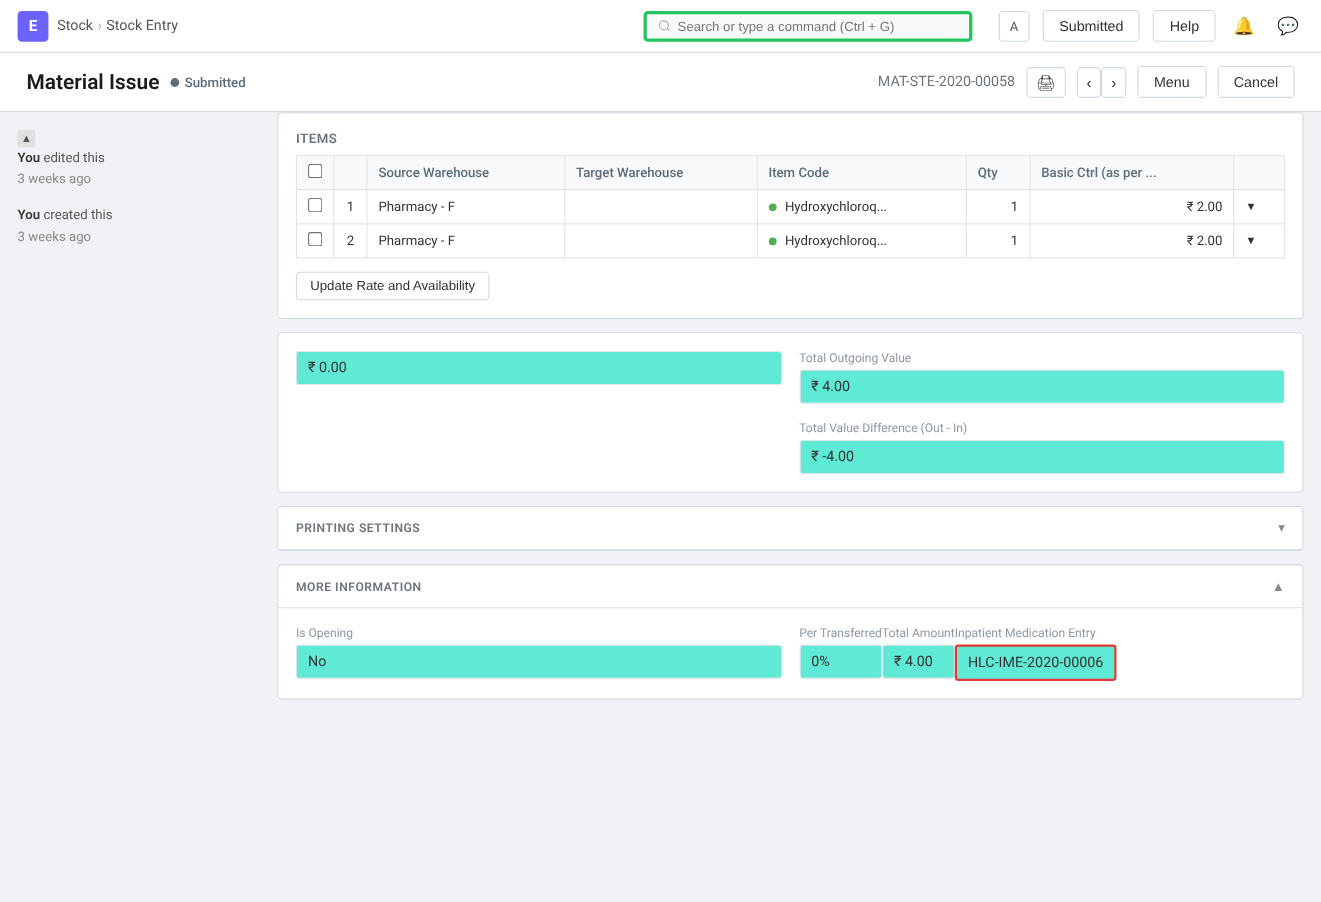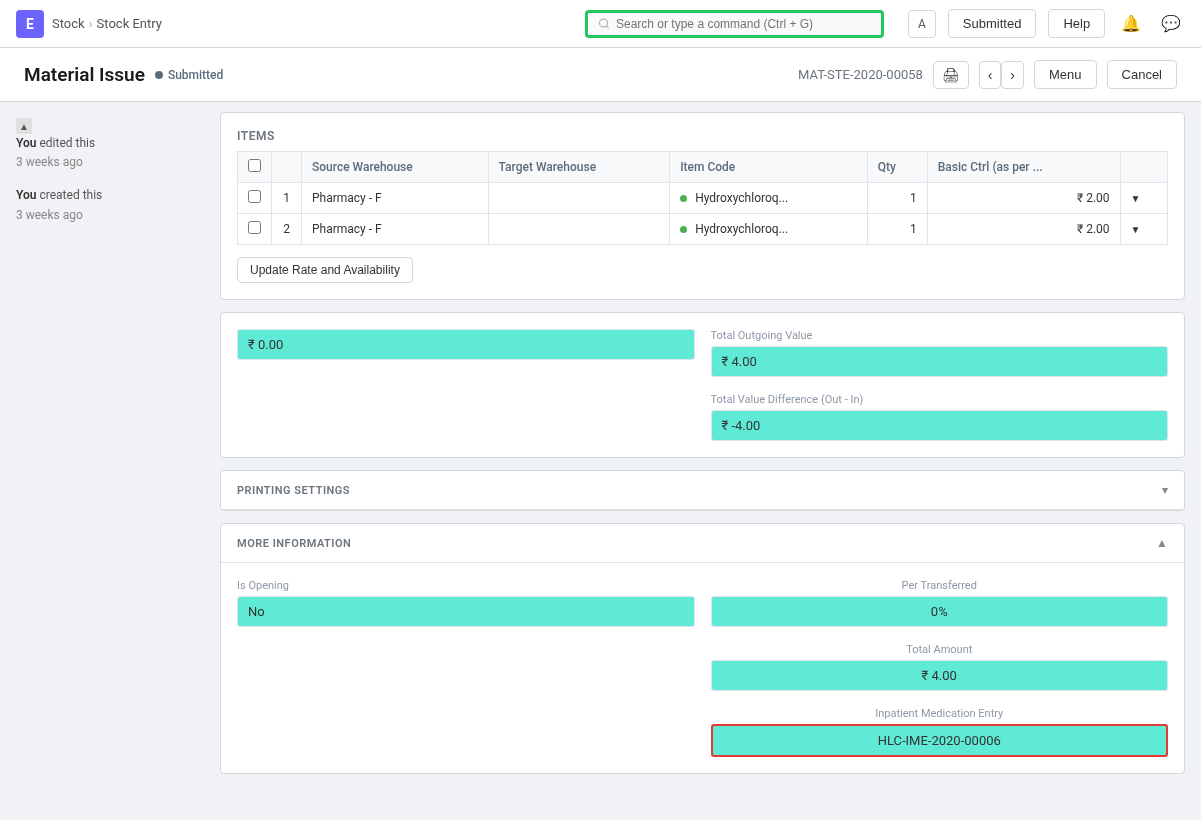--- a/index.html
+++ b/index.html
@@ -181,22 +181,23 @@
       align-items: center;
       justify-content: center;
       font-size: 10px;
       color: #555;
       cursor: pointer;
     }
 
     
     .form-area {
       flex: 1;
-      padding: 10px 16px 24px 0;
+      padding: 0 16px 24px 0;
       overflow-y: auto;
+      margin-left: 32px;
     }
 
     
     .section {
       background: #fff;
       border: 1px solid #d1d8dd;
       border-radius: 4px;
       margin-bottom: 12px;
     }
     .section-body {
@@ -478,21 +479,21 @@
       <div class="section-body">
         <div class="more-info-grid">
 
           <div>
             <div class="field-group">
               <div class="field-label">Is Opening</div>
               <div class="field-value">No</div>
             </div>
           </div>
 
-          <div style="display:flex;flex-direction:column;gap:16px;text-align:center;">
+          <div style="display:flex;">
             <div class="field-group">
               <div class="field-label">Per Transferred</div>
               <div class="field-value">0%</div>
             </div>
             <div class="field-group">
               <div class="field-label">Total Amount</div>
               <div class="field-value">₹ 4.00</div>
             </div>
             <div class="field-group">
               <div class="field-label">Inpatient Medication Entry</div>

